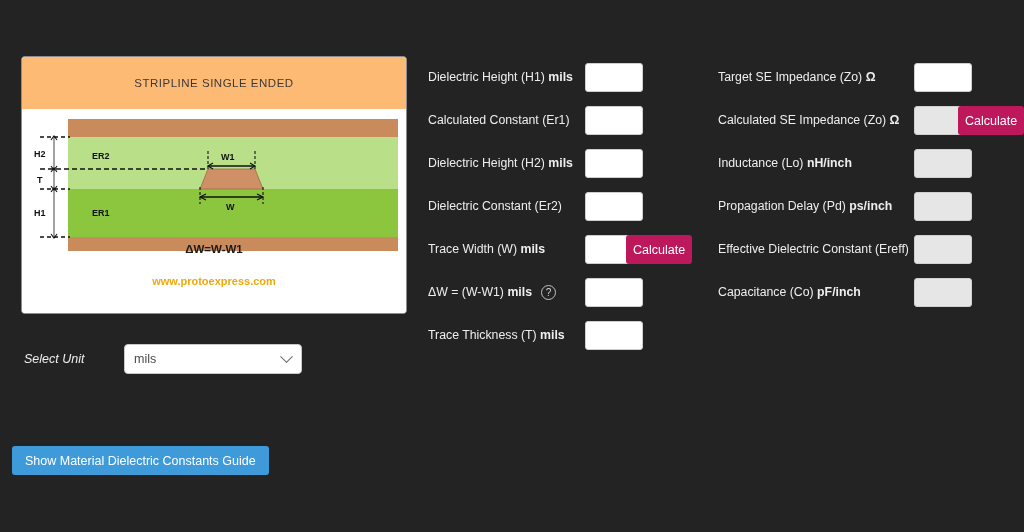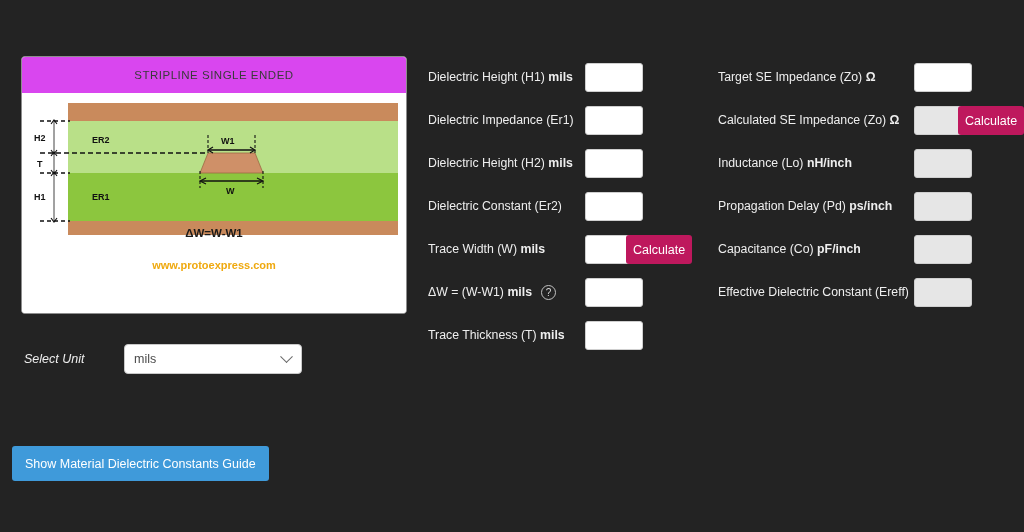--- a/index.html
+++ b/index.html
@@ -24,22 +24,22 @@
     top: 56px;
     width: 386px;
     height: 258px;
     background: #ffffff;
     border: 1px solid #8d8d8d;
     border-radius: 4px;
     box-sizing: border-box;
     overflow: hidden;
   }
   #diagram-title {
-    height: 36px;
-    background: #d946ef;
+    height: 52px;
+    background: #fdba74;
     color: #3a3a3a;
     font-size: 11.5px;
     letter-spacing: .5px;
     display: flex;
     align-items: center;
     justify-content: center;
     box-sizing: border-box;
     text-align: center;
   }
   #diagram-body {
@@ -99,21 +99,21 @@
     border-right: 1.6px solid #6b6b6b;
     border-bottom: 1.6px solid #6b6b6b;
     transform: rotate(45deg) translate(-2px,-2px);
   }
 
   
   #guide-button {
     position: absolute;
     left: 12px;
     top: 446px;
-    height: 35px;
+    height: 29px;
     background: #3f9ada;
     color: #ffffff;
     border: none;
     border-radius: 3px;
     font-size: 12.5px;
     font-family: "Liberation Sans", sans-serif;
     padding: 0 13px;
     cursor: pointer;
     white-space: nowrap;
   }
@@ -254,21 +254,21 @@
 </div>
 
 <button id="guide-button">Show Material Dielectric Constants Guide</button>
 
 <div class="col" id="col-input">
     <div class="field-row">
       <div class="field-label"><span>Dielectric Height (H1)</span> <span class="unit">mils</span></div>
       <input type="text" class="field-input" value="" style="">
     </div>
     <div class="field-row">
-      <div class="field-label"><span>Dielectric Impedance (Er1)</span></div>
+      <div class="field-label"><span>Calculated Constant (Er1)</span></div>
       <input type="text" class="field-input" value="" style="">
     </div>
     <div class="field-row">
       <div class="field-label"><span>Dielectric Height (H2)</span> <span class="unit">mils</span></div>
       <input type="text" class="field-input" value="" style="">
     </div>
     <div class="field-row">
       <div class="field-label"><span>Dielectric Constant (Er2)</span></div>
       <input type="text" class="field-input" value="" style="">
     </div>
@@ -299,20 +299,20 @@
     </div>
     <div class="field-row">
       <div class="field-label"><span>Inductance (Lo)</span> <span class="unit">nH/inch</span></div>
       <input type="text" class="field-input readonly" readonly="" value="" style="">
     </div>
     <div class="field-row">
       <div class="field-label"><span>Propagation Delay (Pd)</span> <span class="unit">ps/inch</span></div>
       <input type="text" class="field-input readonly" readonly="" value="" style="">
     </div>
     <div class="field-row">
+      <div class="field-label"><span>Effective Dielectric Constant (Ereff)</span></div>
+      <input type="text" class="field-input readonly" readonly="" value="" style="">
+    </div>
+    <div class="field-row">
       <div class="field-label"><span>Capacitance (Co)</span> <span class="unit">pF/inch</span></div>
       <input type="text" class="field-input readonly" readonly="" value="" style="">
     </div>
-    <div class="field-row">
-      <div class="field-label"><span>Effective Dielectric Constant (Ereff)</span></div>
-      <input type="text" class="field-input readonly" readonly="" value="" style="">
-    </div>
   </div>
 
 </body></html>

